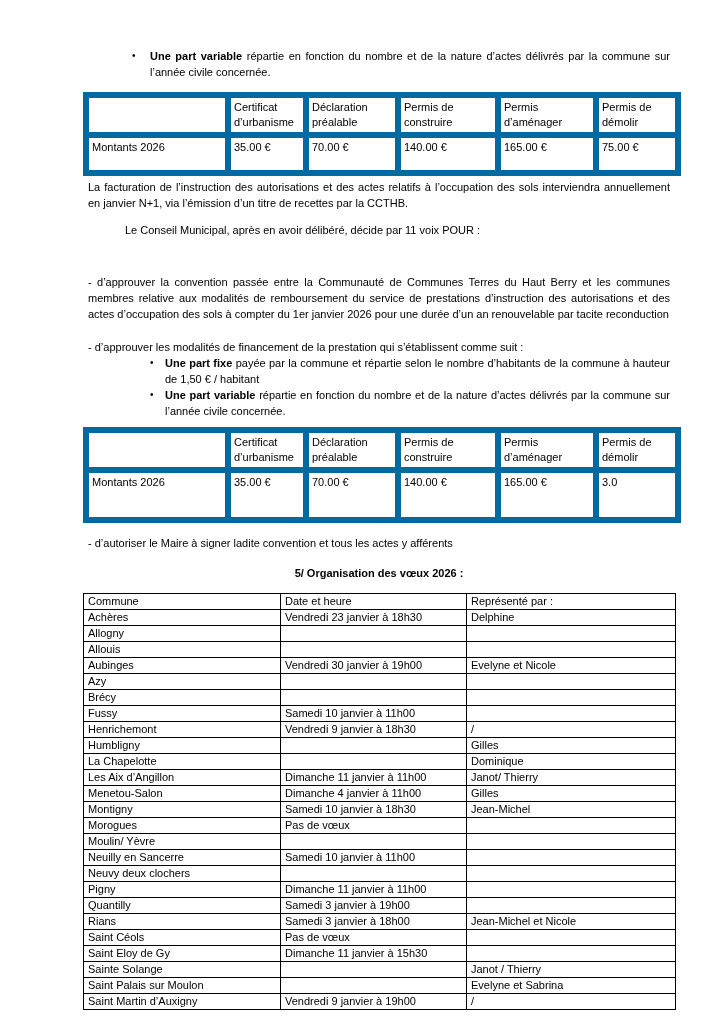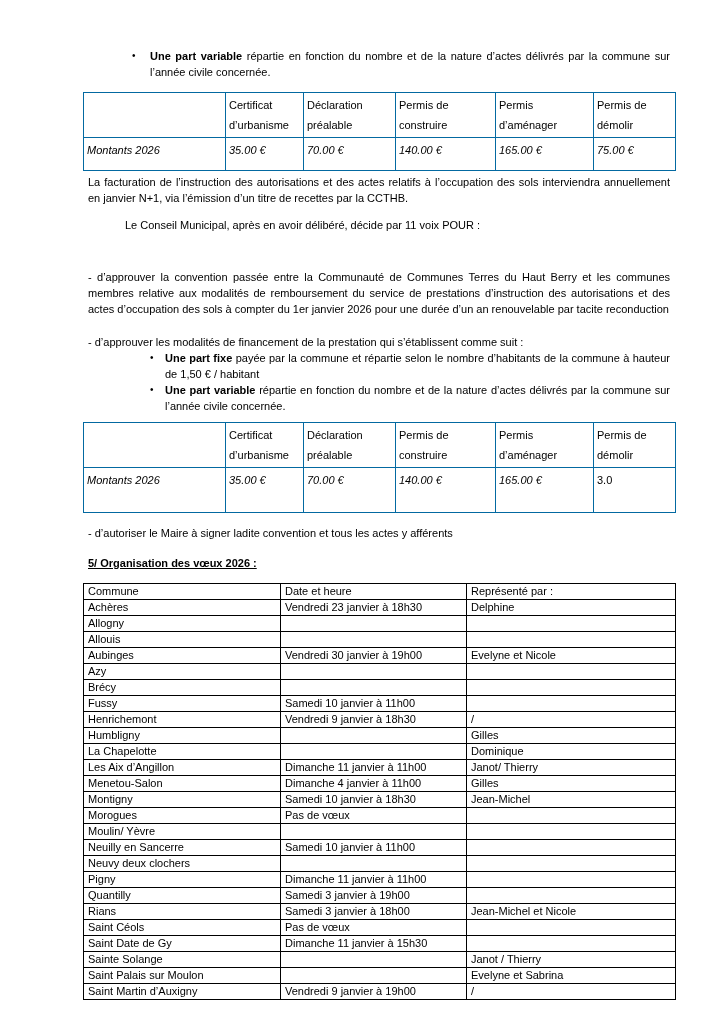--- a/index.html
+++ b/index.html
@@ -19,44 +19,44 @@
   
   .bullet-row{display:flex;text-align:justify;}
   .bullet-row .dot{flex:0 0 18px;margin-left:44px;font-size:10px;}
   .bullet-row .btxt{flex:1;}
   
   .bullet-row.lvl2 .dot{margin-left:62px;flex:0 0 15px;}
 
   
   table.fee{border-collapse:collapse;width:592px;margin-left:-5px;table-layout:fixed;}
   table.fee th,table.fee td{
-    border:1px solid #0369a1;padding:2px 3px;vertical-align:top;
-    font-weight:normal;text-align:left;line-height:20px;font-size:11px;
+    border:6px solid #0369a1;padding:2px 3px;vertical-align:top;
+    font-weight:normal;text-align:left;line-height:15px;font-size:11px;
   }
-  table.fee .amt{font-style:italic;}
+  table.fee .amt{}
   table.fee .upright{font-style:normal;}
   table.fee tr.vals td{height:28px;}
   table.fee.tall tr.vals td{height:40px;}
 
   
   table.voeux{border-collapse:collapse;width:592px;margin-left:-5px;table-layout:fixed;}
   table.voeux td,table.voeux th{
     border:1px solid #000;padding:0 4px;height:15px;line-height:15px;
     font-size:11px;font-weight:normal;text-align:left;vertical-align:top;
     white-space:nowrap;overflow:hidden;
   }
 
   .mb3{margin-bottom:3px;}
   .mb8{margin-bottom:8px;}
   .mb10{margin-bottom:0;padding-left:37px;}
   .mb11{margin-bottom:11px;}
   .mb12{margin-bottom:12px;}
   .mb14{margin-bottom:14px;margin-top:12px;}
   .mb17{margin-bottom:17px;margin-top:36px;}
-  .section-title{font-weight:bold;text-decoration:underline;}
+  .section-title{font-weight:bold;text-align:center;}
 </style>
 </head>
 <body>
 
 <div class="page">
   <div class="content">
 
     <div class="bullet-row mb12">
       <span class="dot">•</span>
       <span class="btxt"><span class="b">Une part variable</span><span> répartie en fonction du nombre et de la nature d’actes délivrés par la commune sur l’année civile concernée.</span></span>
@@ -254,21 +254,21 @@
             <td>Rians</td>
             <td>Samedi 3 janvier à 18h00</td>
             <td>Jean-Michel et Nicole</td>
           </tr>
           <tr>
             <td>Saint Céols</td>
             <td>Pas de vœux</td>
             <td></td>
           </tr>
           <tr>
-            <td>Saint Date de Gy</td>
+            <td>Saint Eloy de Gy</td>
             <td>Dimanche 11 janvier à 15h30</td>
             <td></td>
           </tr>
           <tr>
             <td>Sainte Solange</td>
             <td></td>
             <td>Janot / Thierry</td>
           </tr>
           <tr>
             <td>Saint Palais sur Moulon</td>

